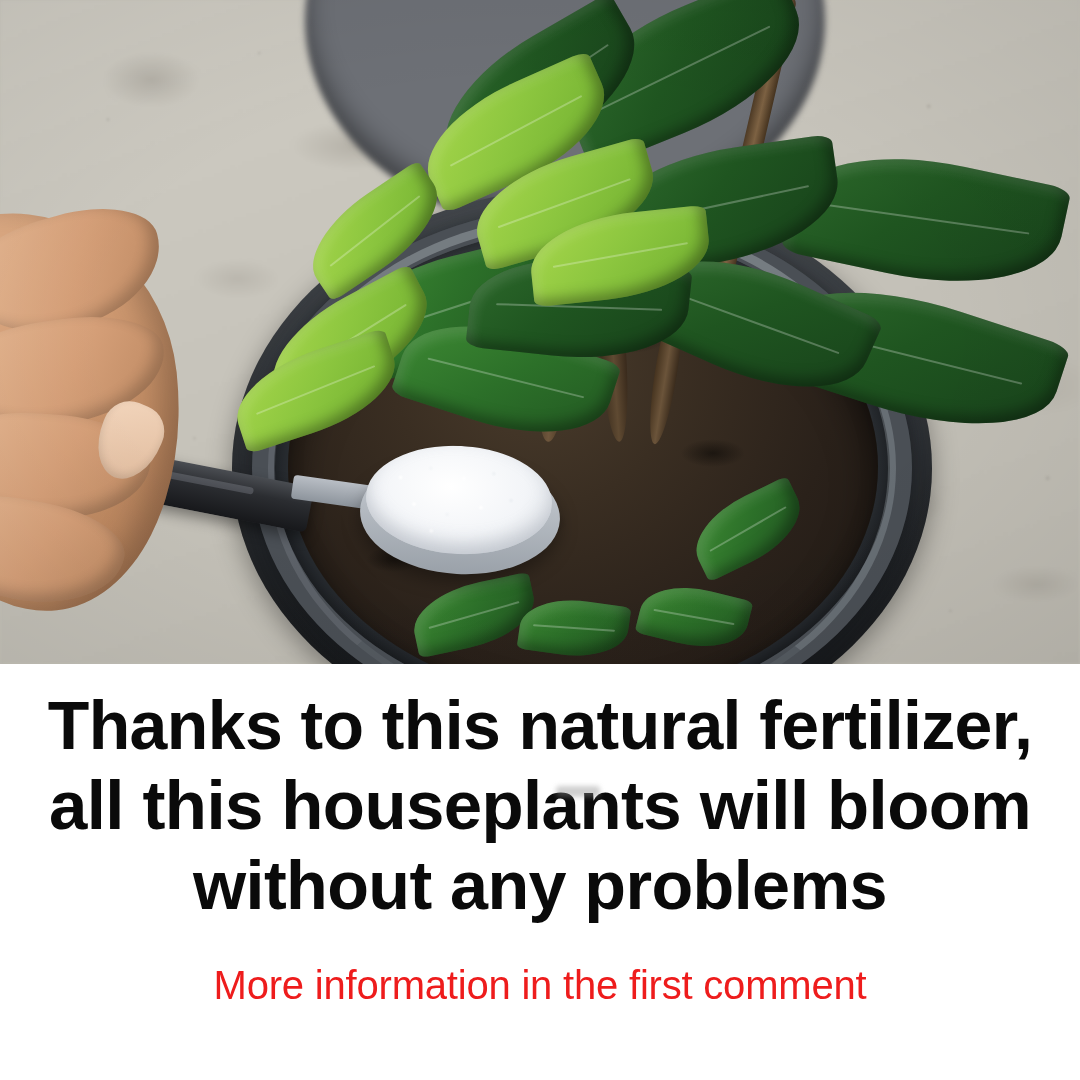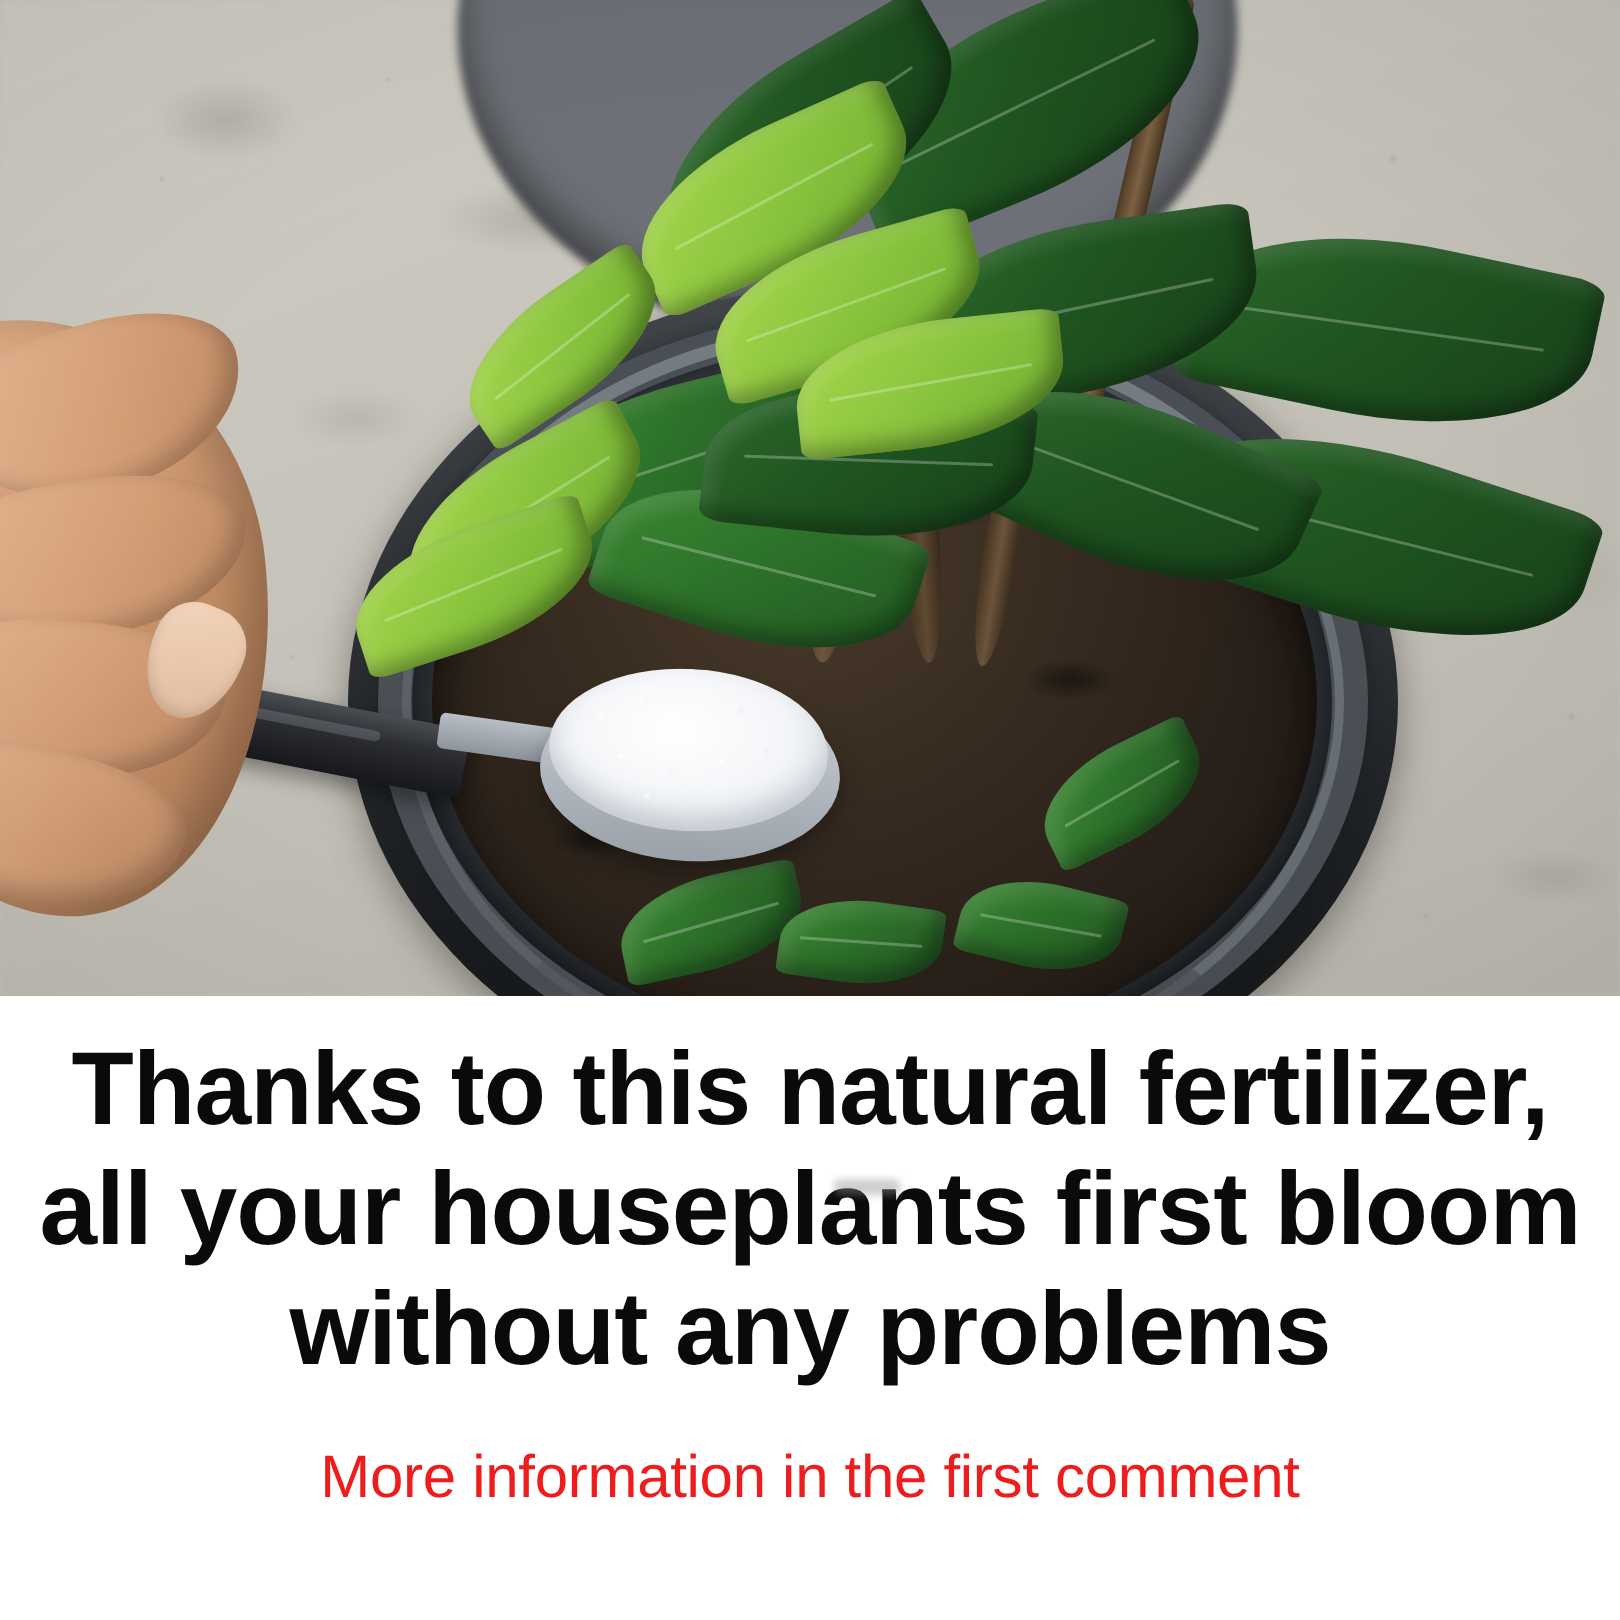--- a/index.html
+++ b/index.html
@@ -375,21 +375,21 @@
     <div class="finger f4"></div>
     <div class="nail"></div>
 
     <div class="photo-soft"></div>
   </div>
 
   <div class="caption">
 
     <div class="headline">
       <span class="hl-line l1">Thanks to this natural fertilizer,</span>
-      <span class="hl-line l2">all your houseplants first bloom</span>
+      <span class="hl-line l2">all this houseplants will bloom</span>
       <span class="hl-line l3">without any problems</span>
     </div>
 
     <div class="subline">More information in the first comment</div>
   </div>
 
   <div class="smudge"></div>
 
 </div>
 

